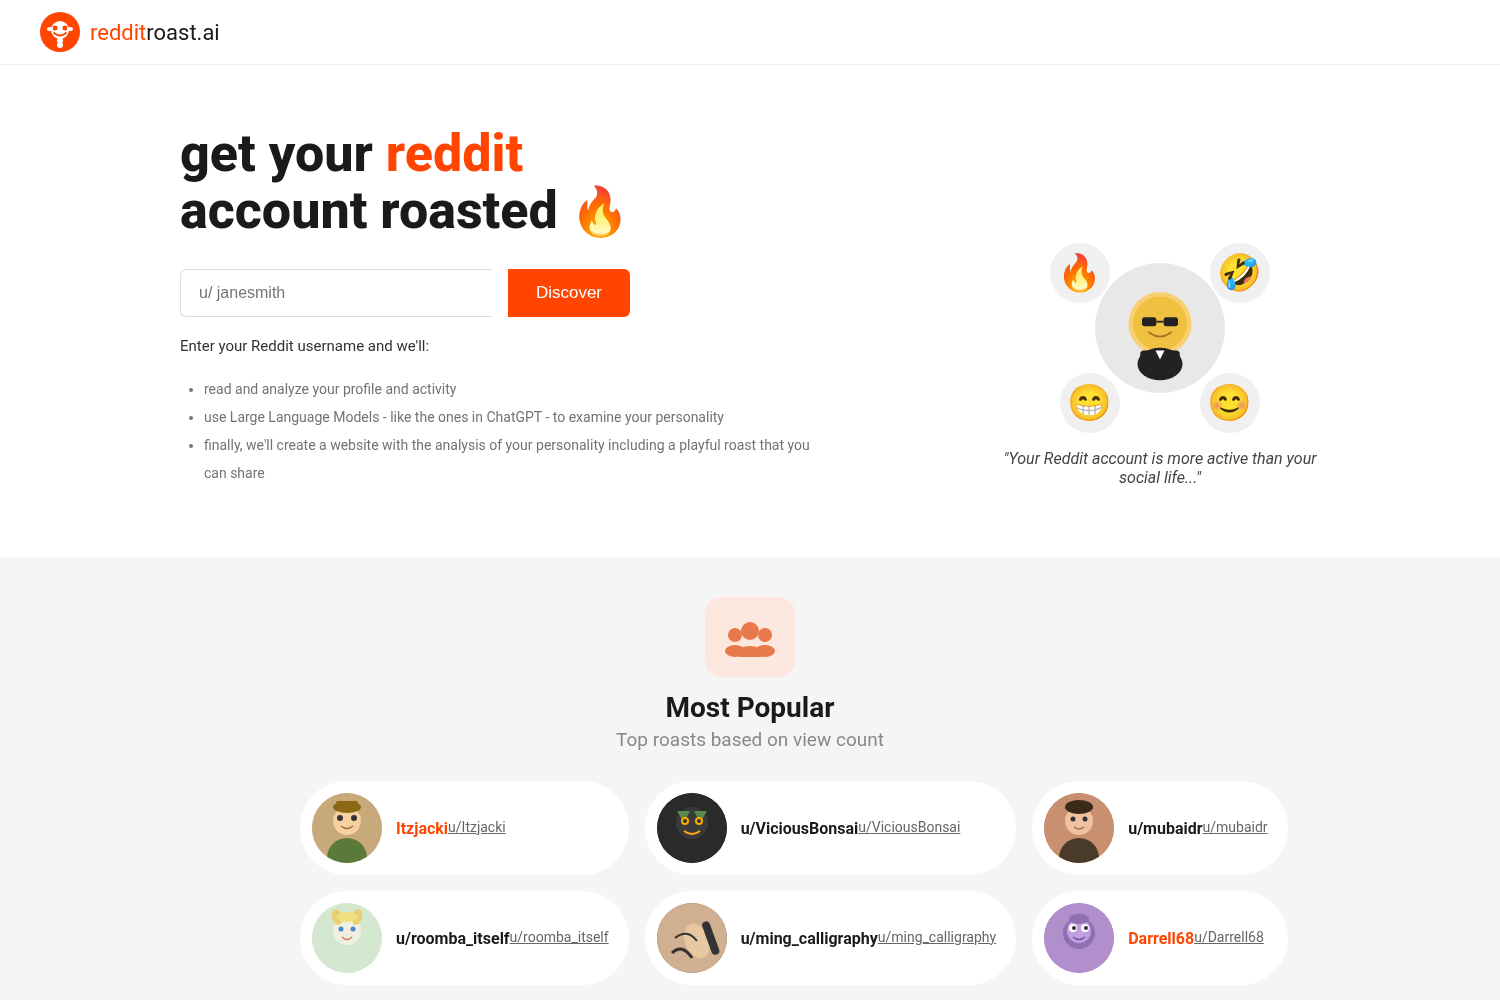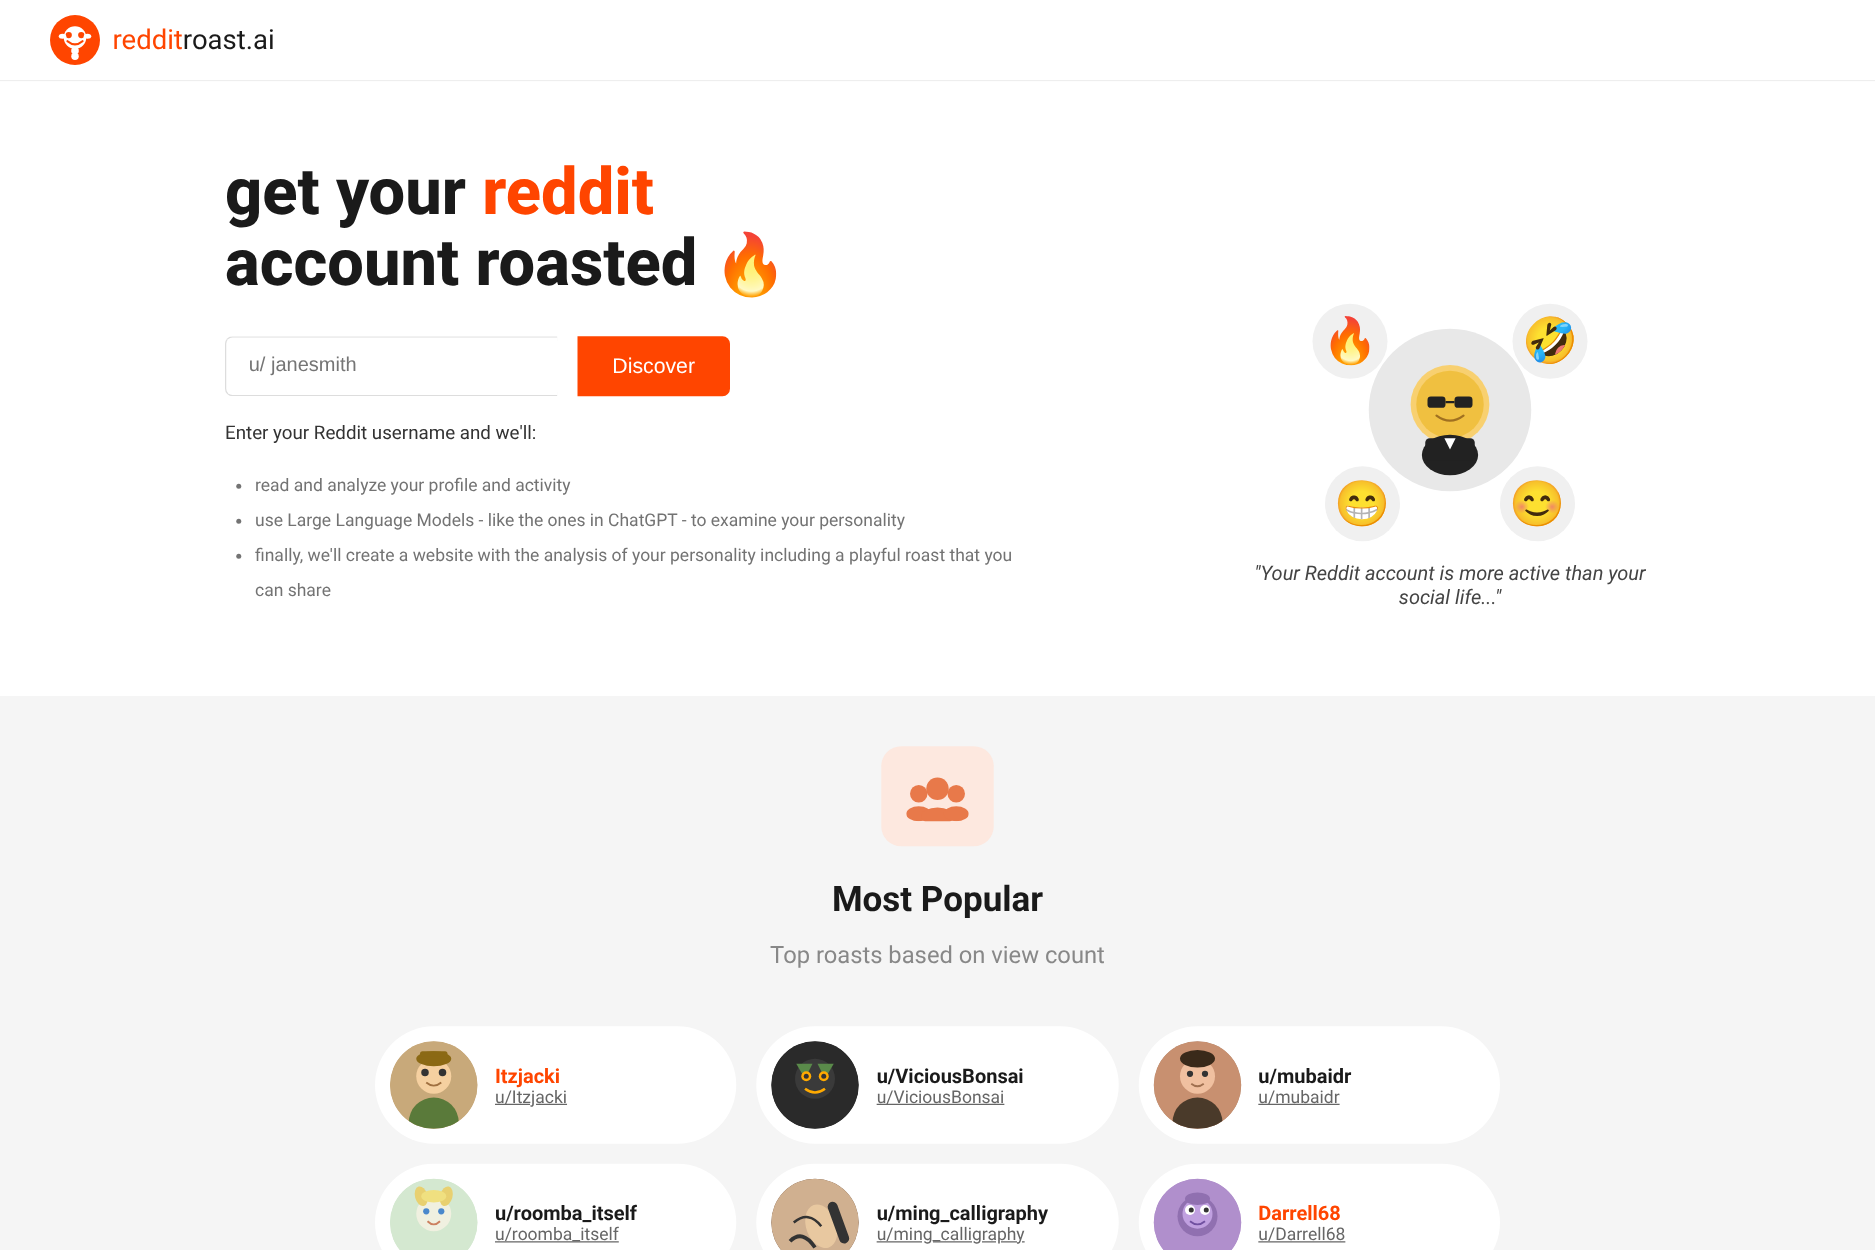--- a/index.html
+++ b/index.html
@@ -50,21 +50,21 @@
       line-height: 1.1;
       color: #1a1a1a;
       margin-bottom: 30px;
     }
     .hero-title .reddit-word { color: #ff4500; }
     .hero-title .fire { font-size: 48px; }
     .search-row {
       display: flex;
       gap: 16px;
       margin-bottom: 20px;
-      width: 404px;
+      width: 450px;
       border-radius: 21px;
     }
     .search-input {
       flex: 1;
       padding: 14px 18px;
       font-size: 16px;
       border: 1px solid #ddd;
       border-right: none;
       border-radius: 6px 0 0 6px;
       outline: none;
@@ -146,22 +146,21 @@
     
     .section {
       padding: 40px 180px;
       background: #f5f5f5;
     }
 
     .section-header {
       display: flex;
       flex-direction: column;
       align-items: center;
-      margin-bottom: 46px;
-      gap: 12px;
+      margin-bottom: 30px;
     }
 
     .section-icon-bg {
       background: #fde8df;
       border-radius: 16px;
       width: 90px;
       height: 80px;
       display: flex;
       align-items: center;
       justify-content: center;
@@ -205,21 +204,21 @@
       border-radius: 50%;
       overflow: hidden;
       flex-shrink: 0;
       background: #e0e0e0;
       display: flex;
       align-items: center;
       justify-content: center;
       font-size: 30px;
     }
 
-    .user-info { display: flex; flex-direction: column; }
+    .user-info { display: flex; flex-direction: row; }
     .user-display-name {
       font-size: 16px;
       font-weight: 700;
       color: #1a1a1a;
     }
     .user-display-name.orange { color: #ff4500; }
     .user-handle {
       font-size: 14px;
       color: #666;
       text-decoration: underline;

